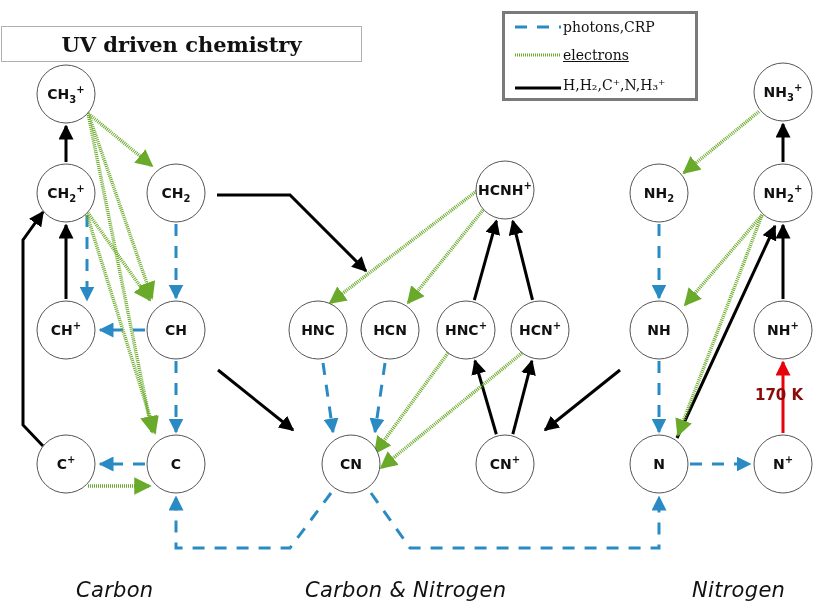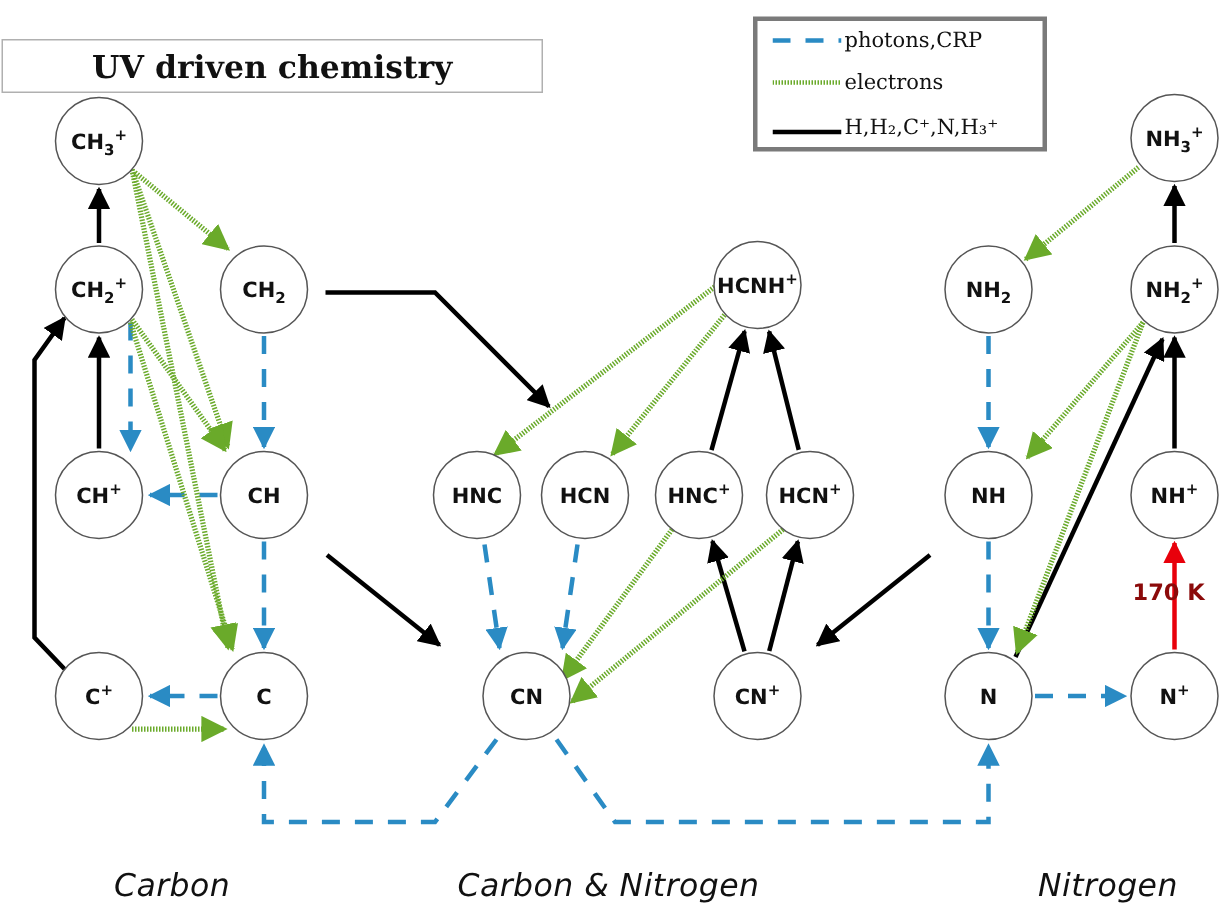--- a/index.html
+++ b/index.html
@@ -12,21 +12,21 @@
     font-family: "DejaVu Serif", serif; font-weight: bold; font-size: 21px; color: #111; margin-top: 25px;
   }
   .legend {
     position: absolute; left: 502px; top: 11px; width: 196px; height: 90px;
     border: 3px solid #7a7a7a; background: #fff; box-sizing: border-box;
     font-family: "DejaVu Serif", serif; font-size: 14px; color: #111;
   }
   .legend-row { position: absolute; left: 10px; height: 20px; display: flex; align-items: center; }
   .legend-row svg { display: block; margin-right: 2px; }
   .legend-row.r1 { top: 3px; }
-  .legend-row.r2 { top: 31px; }
+  .legend-row.r2 { top: 31px; text-decoration: underline; }
   .legend-row.r3 { top: 59px; align-items: flex-end; }
   .region-label {
     position: absolute; top: 578px; font-family: "DejaVu Sans", sans-serif;
     font-size: 21px; color: #111; font-style: italic; letter-spacing: 0.3px;
   }
   .node-label { font-family: "DejaVu Sans", sans-serif; font-weight: bold; font-size: 14px; fill: #111; }
   .node-sub { font-size: 10px; }
   .temp-label { font-family: "DejaVu Sans", sans-serif; font-weight: bold; font-size: 15px; fill: #8b0a0a; }
 </style>
 </head>

